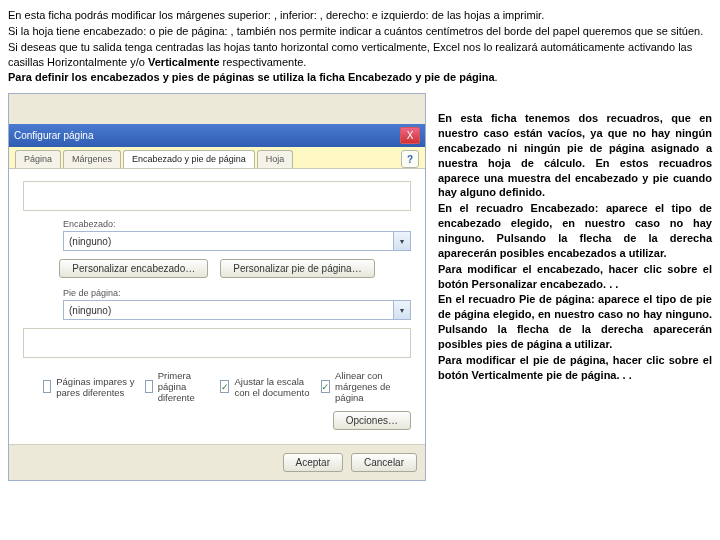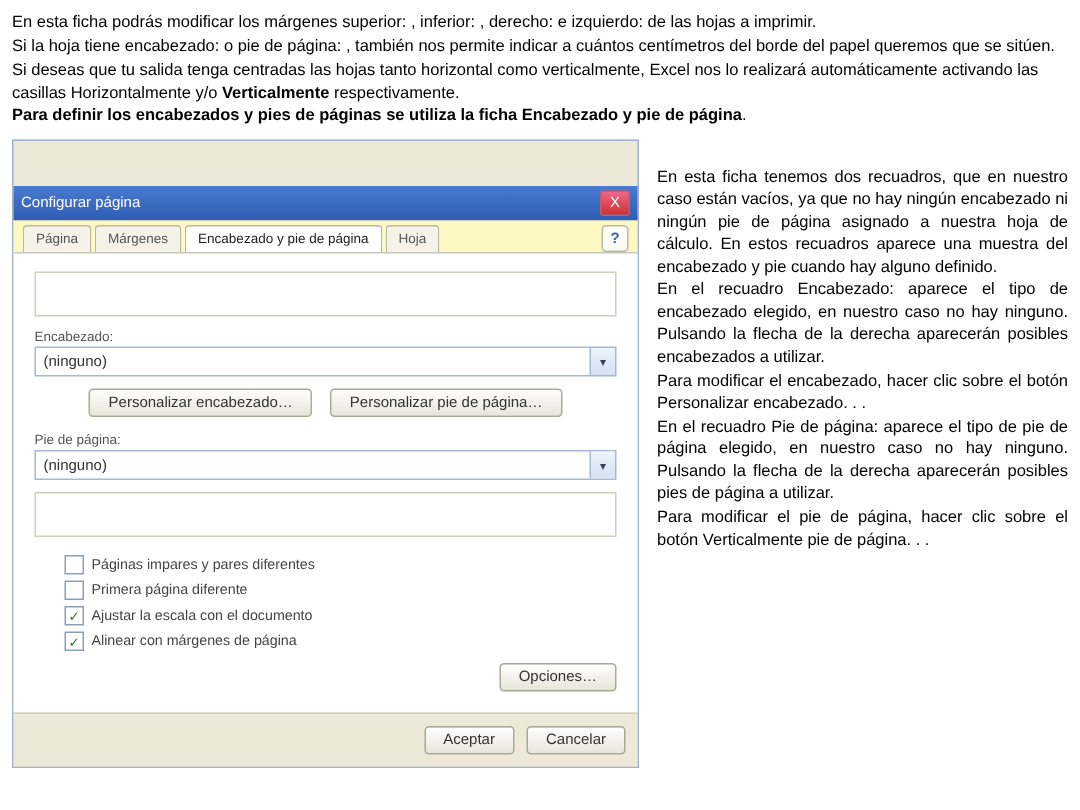--- a/index.html
+++ b/index.html
@@ -15,21 +15,21 @@
   .top-text { margin-bottom: 8px; line-height: 1.35; }
   .top-text p { margin: 0 0 1px 0; }
   .bold { font-weight: bold; text-align: center; }
   .two-col {
     display: flex;
     gap: 10px;
     align-items: flex-start;
   }
   .dialog-col { width: 420px; flex: none; }
   .text-col { flex: 1; font-size: 11px; text-align: justify; line-height: 1.35; padding-top: 18px; }
-  .text-col p { margin: 0 0 1px 0; }
+  .text-col p { margin: 0 0 1px 0; font-weight: bold; }
 
   
   .dialog {
     border: 1px solid #a0b0c8;
     background: #ece9d8;
     font-size: 10px;
     color: #2b2b2b;
     width: 416px;
     filter: blur(0.15px);
   }
@@ -67,40 +67,40 @@
   .tab-body {
     background: #fff;
     border-top: 1px solid #c8c8b8;
     padding: 12px 14px 14px 14px;
     min-height: 230px;
   }
   .preview-box {
     border: 1px solid #cfcfbf;
     height: 28px; background: #fff; margin-bottom: 8px;
   }
-  .field-block { margin-bottom: 8px; }
+  .field-block { margin-bottom: 8px; margin-left: 40px; }
   .field-label { font-size: 9px; color: #555; margin-bottom: 2px; }
   .combo {
     display: flex; align-items: center;
     border: 1px solid #a6b8d4; background: #fff; height: 18px;
   }
   .combo .combo-val { flex: 1; padding: 0 5px; color: #333; font-size: 10px; }
   .combo .combo-btn {
     width: 16px; height: 100%; border-left: 1px solid #a6b8d4;
     display: flex; align-items: center; justify-content: center;
     background: linear-gradient(#eef4fb,#d3e1f1);
     color: #345; font-size: 8px;
   }
   .btn-row { display: flex; justify-content: center; gap: 12px; margin-top: 8px; }
   .btn {
     background: linear-gradient(#fefefe,#e7e6da);
     border: 1px solid #a9a997; padding: 3px 12px; border-radius: 3px;
     font-size: 10px; color: #333;
   }
-  .check-list { margin-top: 12px; display: flex; flex-direction: column; gap: 4px; padding-left: 20px; }
+  .check-list { margin-top: 12px; display: flex; gap: 4px; padding-left: 20px; }
   .chk { display: flex; align-items: center; gap: 5px; font-size: 9.5px; color: #444; }
   .chk .box {
     width: 11px; height: 11px; border: 1px solid #8ca0b5; background: #fff;
     display: flex; align-items: center; justify-content: center; font-size: 9px; color: #2a7a2f;
   }
   .bottom-bar {
     display: flex; justify-content: flex-end; gap: 8px;
     padding: 8px; background: #ece9d8; border-top: 1px solid #cfcfbf;
   }
   .caret-down::before { content:"▾"; }

